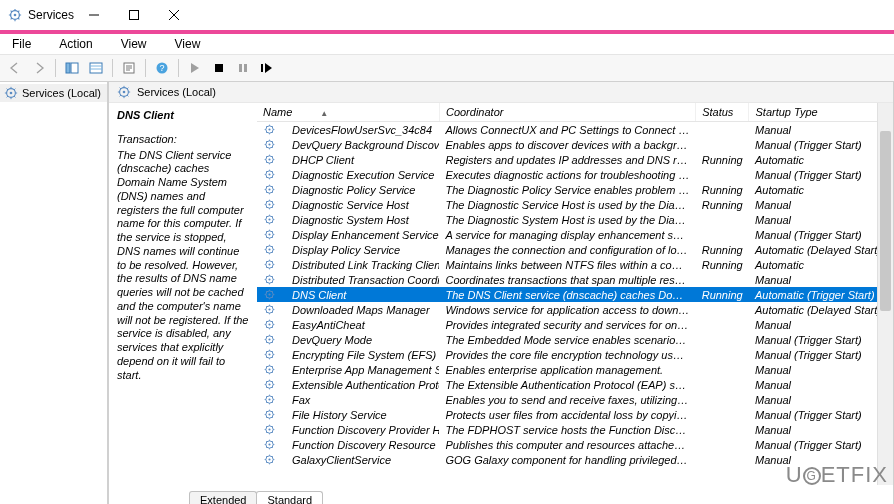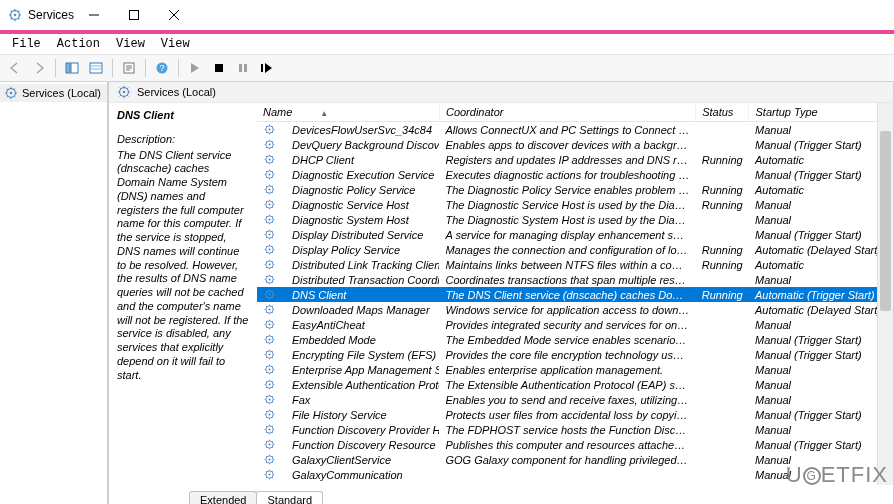--- a/index.html
+++ b/index.html
@@ -3,21 +3,21 @@
 <meta charset="utf-8">
 <style>
   * { box-sizing: border-box; margin: 0; padding: 0; }
   body { font-family: "Segoe UI", Tahoma, sans-serif; font-size: 11px; background: #fff; width: 894px; height: 504px; overflow: hidden; position: relative; color: #000; }
   .titlebar { height: 34px; display:flex; align-items:center; padding:0 2px; border-bottom:4px solid #ec4899; }
   .titlebar-left { display:flex; align-items:center; gap:6px; padding-left:6px; }
   .gear { width:14px; height:14px; }
   .titlebar-title { font-size:12px; }
   .titlebar-buttons { display:flex; }
   .tb-btn { width:40px; height:28px; display:flex; align-items:center; justify-content:center; }
-  .menubar { height:20px; display:flex; gap:4px; padding:0 6px; align-items:center;font-family:Liberation Mono, monospace; }
+  .menubar { height:20px; display:flex; gap:16px; padding:0 6px; align-items:center; }
   .menu-item { padding:2px 6px; font-size:12px; }
   .toolbar { height:28px; display:flex; align-items:center; gap:2px; padding:0 4px; border-top:1px solid #e5e5e5; border-bottom:1px solid #d0d0d0; background:#f7f7f7; }
   .tbtn { width:22px; height:22px; display:flex; align-items:center; justify-content:center; border:1px solid transparent; border-radius:2px; }
   .tbtn.disabled { opacity:0.35; }
   .tsep { width:1px; height:18px; background:#ccc; margin:0 3px; }
   .main { display:flex; height:calc(504px - 30px - 20px - 28px); }
   .sidebar { width:108px; border-right:1px solid #d0d0d0; background:#fff; padding:2px 0 0 0; }
   .tree-node { display:flex; align-items:center; gap:4px; padding:2px 4px; background:#fff; }
   .tree-node.sel { background:#f0f0f0; }
   .content { flex:1; display:flex; flex-direction:column; border:1px solid #d0d0d0; border-top:none; }
@@ -161,21 +161,21 @@
       <svg class="gear" width="14" height="14" viewBox="0 0 16 16">
           <circle cx="8" cy="8" r="5" fill="none" stroke="#5a8bc2" stroke-width="1.3"></circle>
           <circle cx="8" cy="8" r="1.5" fill="#5a8bc2"></circle>
           <path d="M8 1v2M8 13v2M1 8h2M13 8h2M3 3l1.5 1.5M11.5 11.5L13 13M3 13l1.5-1.5M11.5 4.5L13 3" stroke="#5a8bc2" stroke-width="1.1"></path>
         </svg>
       <span>Services (Local)</span>
     </div>
     <div class="content-body">
       <div class="desc-pane">
         <div class="svc-name">DNS Client</div>
-        <div>Description:</div>
+        <div>Transaction:</div>
         <div style="margin-top:2px">The DNS Client service (dnscache) caches Domain Name System (DNS) names and registers the full computer name for this computer. If the service is stopped, DNS names will continue to be resolved. However, the results of DNS name queries will not be cached and the computer's name will not be registered. If the service is disabled, any services that explicitly depend on it will fail to start.</div>
       </div>
       <div class="list-pane">
         <table>
           <colgroup>
               <col style="width:178px">
               <col style="width:250px">
               <col style="width:52px">
               <col style="width:140px">
             </colgroup>
@@ -294,21 +294,21 @@
                 <td>Manual</td>
               </tr>
               <tr>
                 <td>
                   <div class="svc-name-cell">
                     <svg class="svc-icon" width="13" height="13" viewBox="0 0 16 16">
                       <circle cx="8" cy="8" r="4.5" fill="none" stroke="#5a8bc2" stroke-width="1.2"></circle>
                       <circle cx="8" cy="8" r="1.3" fill="#5a8bc2"></circle>
                       <path d="M8 2v1.5M8 12.5V14M2 8h1.5M12.5 8H14M3.8 3.8l1 1M11.2 11.2l1 1M3.8 12.2l1-1M11.2 4.8l1-1" stroke="#5a8bc2" stroke-width="1"></path>
                     </svg>
-                    <span>Display Distributed Service</span>
+                    <span>Display Enhancement Service</span>
                   </div>
                 </td>
                 <td>A service for managing display enhancement such as brigh...</td>
                 <td></td>
                 <td>Manual (Trigger Start)</td>
               </tr>
               <tr>
                 <td>
                   <div class="svc-name-cell">
                     <svg class="svc-icon" width="13" height="13" viewBox="0 0 16 16">
@@ -399,21 +399,21 @@
                 <td>Manual</td>
               </tr>
               <tr>
                 <td>
                   <div class="svc-name-cell">
                     <svg class="svc-icon" width="13" height="13" viewBox="0 0 16 16">
                       <circle cx="8" cy="8" r="4.5" fill="none" stroke="#5a8bc2" stroke-width="1.2"></circle>
                       <circle cx="8" cy="8" r="1.3" fill="#5a8bc2"></circle>
                       <path d="M8 2v1.5M8 12.5V14M2 8h1.5M12.5 8H14M3.8 3.8l1 1M11.2 11.2l1 1M3.8 12.2l1-1M11.2 4.8l1-1" stroke="#5a8bc2" stroke-width="1"></path>
                     </svg>
-                    <span>Embedded Mode</span>
+                    <span>DevQuery Mode</span>
                   </div>
                 </td>
                 <td>The Embedded Mode service enables scenarios related to B...</td>
                 <td></td>
                 <td>Manual (Trigger Start)</td>
               </tr>
               <tr>
                 <td>
                   <div class="svc-name-cell">
                     <svg class="svc-icon" width="13" height="13" viewBox="0 0 16 16">
@@ -523,35 +523,20 @@
                   <div class="svc-name-cell">
                     <svg class="svc-icon" width="13" height="13" viewBox="0 0 16 16">
                       <circle cx="8" cy="8" r="4.5" fill="none" stroke="#5a8bc2" stroke-width="1.2"></circle>
                       <circle cx="8" cy="8" r="1.3" fill="#5a8bc2"></circle>
                       <path d="M8 2v1.5M8 12.5V14M2 8h1.5M12.5 8H14M3.8 3.8l1 1M11.2 11.2l1 1M3.8 12.2l1-1M11.2 4.8l1-1" stroke="#5a8bc2" stroke-width="1"></path>
                     </svg>
                     <span>GalaxyClientService</span>
                   </div>
                 </td>
                 <td>GOG Galaxy component for handling privileged tasks.</td>
-                <td></td>
-                <td>Manual</td>
-              </tr>
-              <tr>
-                <td>
-                  <div class="svc-name-cell">
-                    <svg class="svc-icon" width="13" height="13" viewBox="0 0 16 16">
-                      <circle cx="8" cy="8" r="4.5" fill="none" stroke="#5a8bc2" stroke-width="1.2"></circle>
-                      <circle cx="8" cy="8" r="1.3" fill="#5a8bc2"></circle>
-                      <path d="M8 2v1.5M8 12.5V14M2 8h1.5M12.5 8H14M3.8 3.8l1 1M11.2 11.2l1 1M3.8 12.2l1-1M11.2 4.8l1-1" stroke="#5a8bc2" stroke-width="1"></path>
-                    </svg>
-                    <span>GalaxyCommunication</span>
-                  </div>
-                </td>
-                <td></td>
                 <td></td>
                 <td>Manual</td>
               </tr>
             </tbody>
         </table>
         <div class="scrollbar-v">
             <div class="scroll-thumb"></div>
           </div>
       </div>
     </div>

